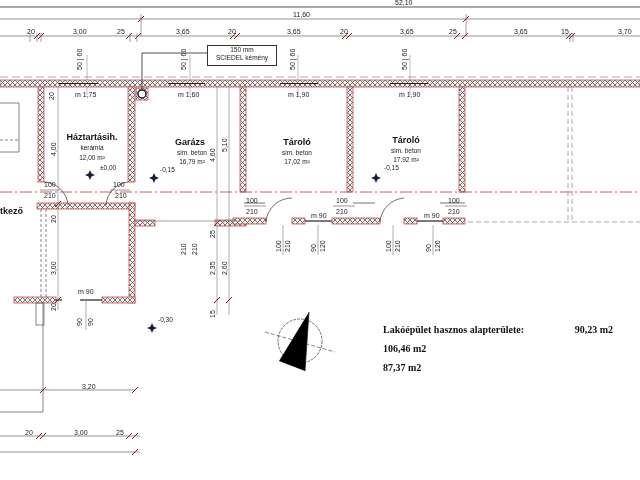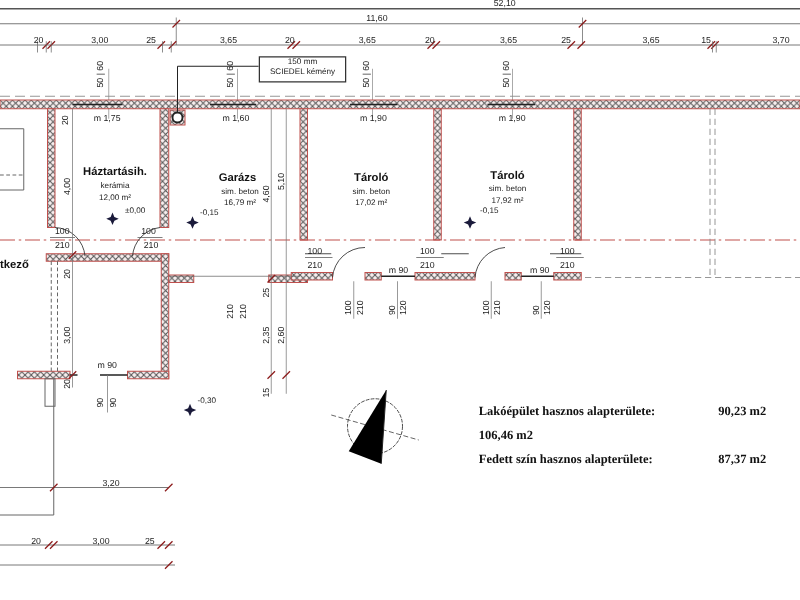--- a/index.html
+++ b/index.html
@@ -316,16 +316,15 @@
 
 <div class="summary">
   <div class="summary-row">
     <span>Lakóépület hasznos alapterülete:</span>
     <span class="val">90,23 m2</span>
   </div>
   <div class="summary-row">
     <span class="val">106,46 m2</span>
   </div>
   <div class="summary-row">
-    <span>Fedett szín hasznos alapterülete:</span>
     <span class="val">87,37 m2</span>
   </div>
 </div>
 
 </body></html>

